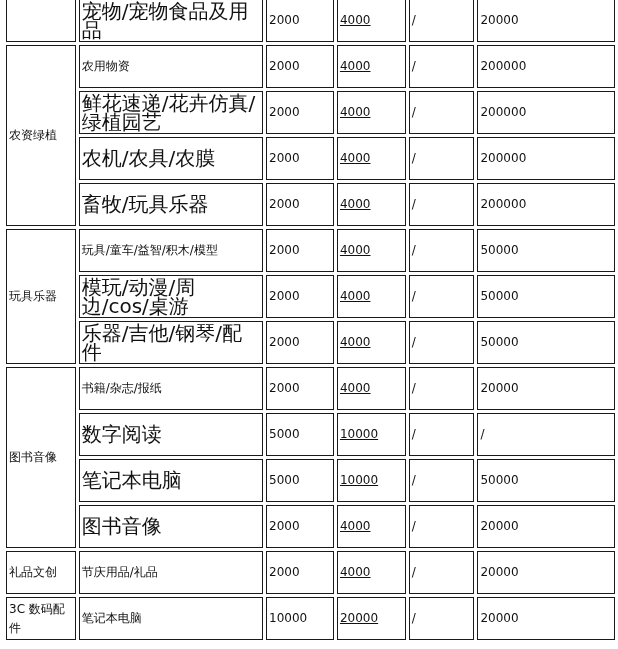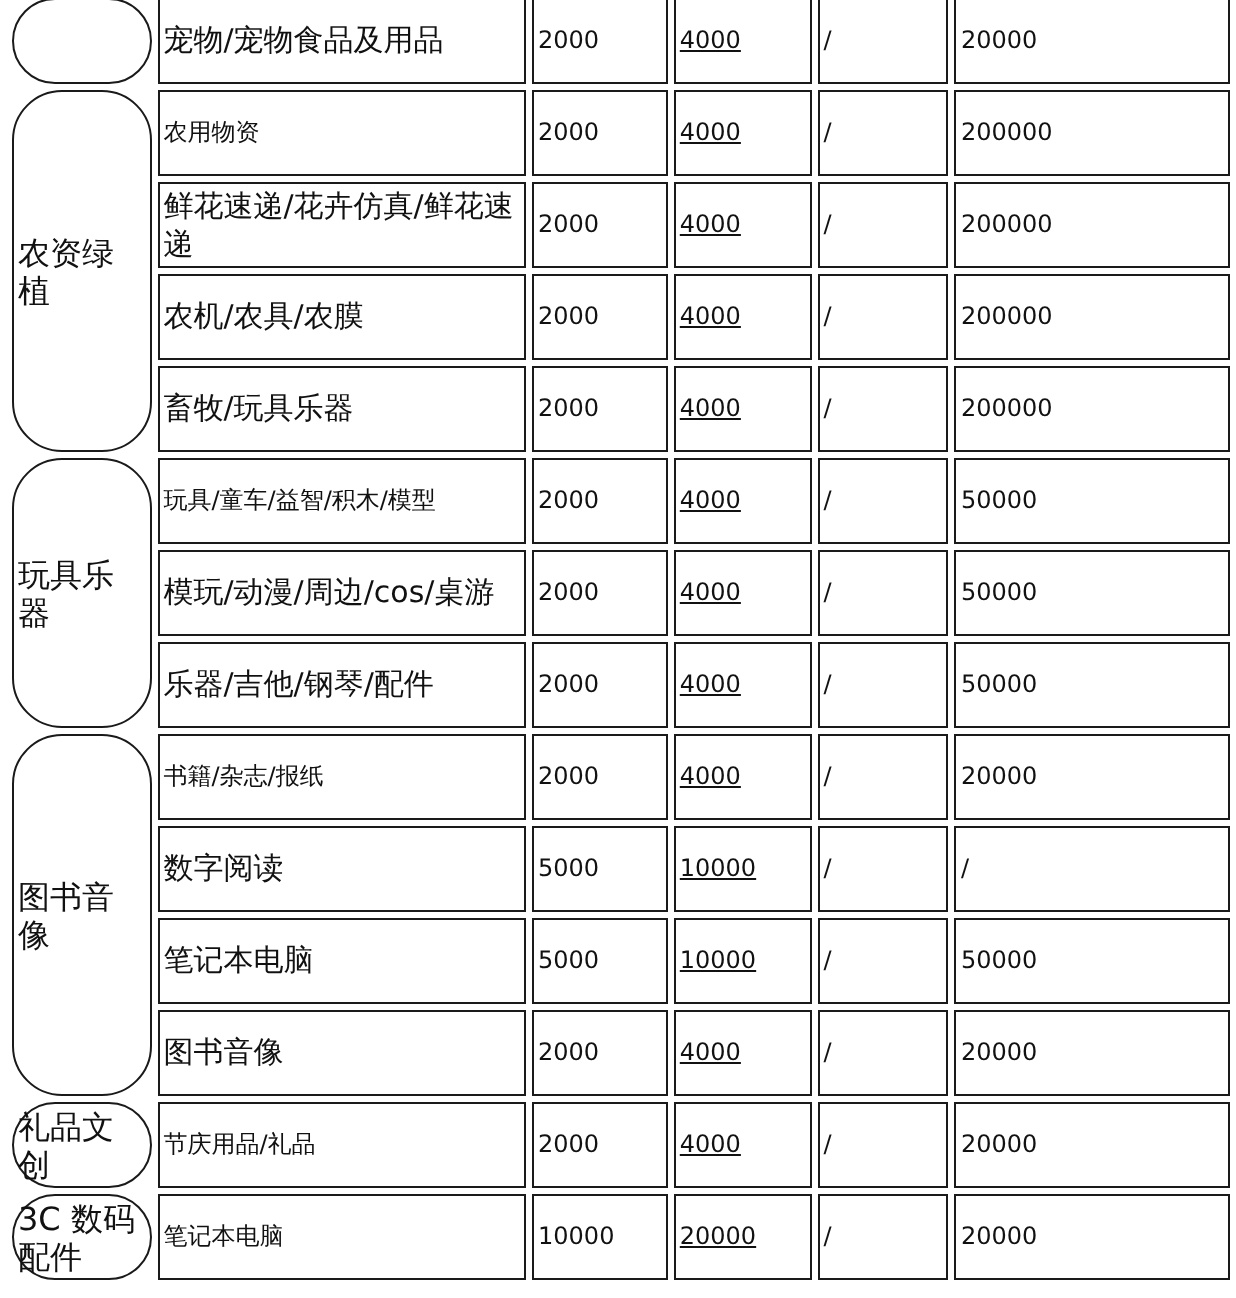--- a/index.html
+++ b/index.html
@@ -11,22 +11,22 @@
     border: none;
   }
   table.rates td {
     border: 1px solid #1a1a1a;
     padding: 0 2px;
     vertical-align: middle;
     box-sizing: border-box;
     height: 43px;
     line-height: 19px;
   }
-  td.cat { width: 70px; font-size: 16px; padding-left: 2px; border-radius: 25px; }
-  td.sub { width: 185px; font-size: 15px; }
+  td.cat { width: 70px; font-size: 12px; padding-left: 2px; }
+  td.sub { width: 185px; font-size: 20px; }
   td.sub.small { font-size: 12px; margin-top: 20px; }
   td.num { font-size: 12px; }
   td.c3 { width: 68px; }
   td.c4 { width: 69px; text-decoration: underline; }
   td.c5 { width: 66px; }
   td.c6 { width: 138px; }
   td.cat-top { border-top: none; }
 </style>
 </head>
 <body>
@@ -43,21 +43,21 @@
       </tr>
       <tr>
         <td class="cat" rowspan="4">农资绿植</td>
         <td class="sub small">农用物资</td>
         <td class="num c3">2000</td>
         <td class="num c4">4000</td>
         <td class="num c5">/</td>
         <td class="num c6">200000</td>
       </tr>
       <tr>
-        <td class="sub">鲜花速递/花卉仿真/鲜花速递</td>
+        <td class="sub">鲜花速递/花卉仿真/绿植园艺</td>
         <td class="num c3">2000</td>
         <td class="num c4">4000</td>
         <td class="num c5">/</td>
         <td class="num c6">200000</td>
       </tr>
       <tr>
         <td class="sub">农机/农具/农膜</td>
         <td class="num c3">2000</td>
         <td class="num c4">4000</td>
         <td class="num c5">/</td>

